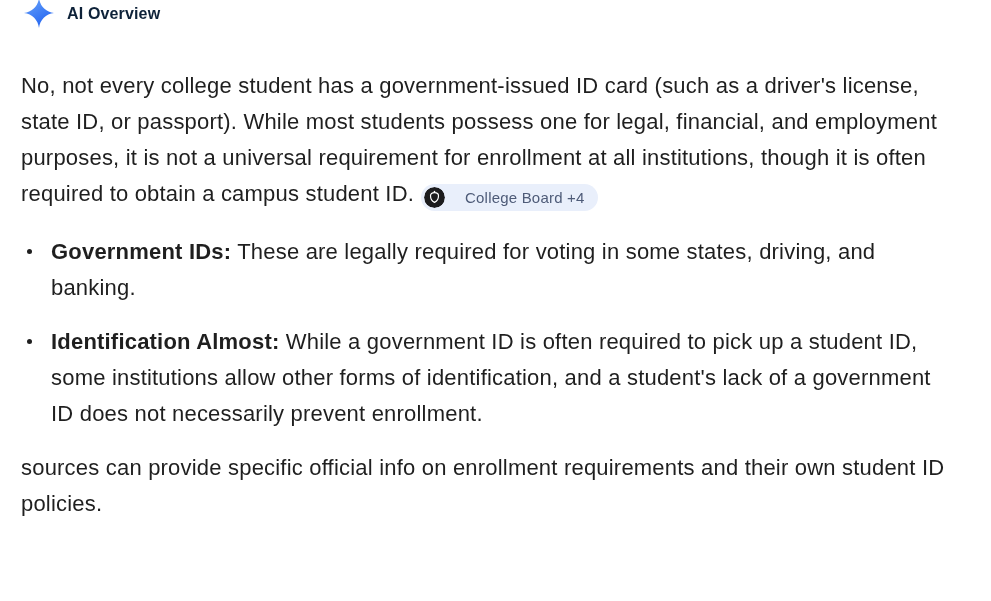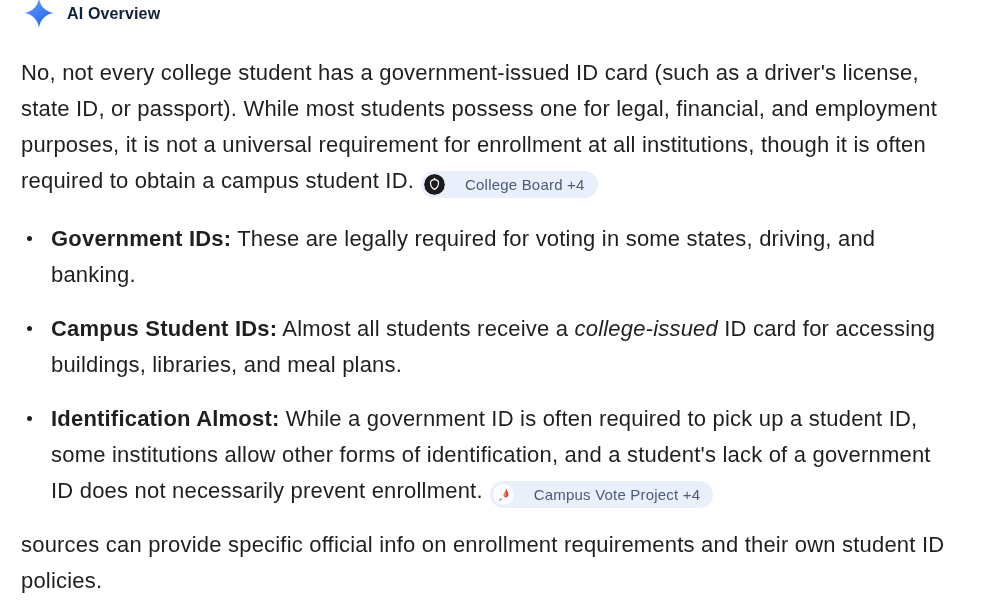--- a/index.html
+++ b/index.html
@@ -25,21 +25,21 @@
     letter-spacing:.15px;
     color:#0e2239;
   }
   .content { padding:0 24px 0 21px; }
   .body-text {
     font-size:22px;
     line-height:36px;
     letter-spacing:.2px;
     color:#1f1f1f;
   }
-  .intro { margin-top:25px; max-width:952px; }
+  .intro { margin-top:38px; max-width:952px; }
   .section-heading { margin-top:28px; font-weight:400; }
   ul.points { list-style:none; margin-top:22px; }
   li.point {
     position:relative;
     padding-left:30px;
     margin-bottom:18px;
     max-width:936px;
   }
   .bullet-dot {
     position:absolute;
@@ -97,33 +97,22 @@
         <span>College Board +4</span>
       </span></p>
 
 
   <ul class="points">
 
     <li class="body-text point">
       <span class="bullet-dot"></span><b>Government IDs:</b><span> These are legally required for voting in some states, driving, and banking.</span>
     </li>
 
-    <li class="body-text point">
-      <span class="bullet-dot"></span><b>Campus Student IDs:</b><span> Almost all students receive a </span><i>college-issued</i><span> ID card for accessing buildings, libraries, and meal plans.</span>
-    </li>
 
     <li class="body-text point">
-      <span class="bullet-dot"></span><b>Identification Almost:</b><span> While a government ID is often required to pick up a student ID, some institutions allow other forms of identification, and a student's lack of a government ID does not necessarily prevent enrollment.</span><span class="chip">
-          <svg class="chip-icon" viewBox="0 0 21 21" aria-hidden="true">
-            <circle cx="10.5" cy="10.5" r="10.5" fill="#ffffff"></circle>
-            <path d="M8.2 14.9 L6.8 16.2" stroke="#8a8f98" stroke-width="1.4" fill="none" stroke-linecap="round"></path>
-            <path d="M12.6 4.6 C13.4 6.5 12.4 7.6 11.5 8.8 C10.6 10 10.3 11.3 11.2 12.5 C12.1 13.7 13.9 13.7 14.8 12.6 C15.8 11.4 15.6 9.9 14.9 8.6 C14.4 7.6 13.8 6.7 13.8 5.5 Z" fill="#d9442c"></path>
-            <path d="M12.9 8.4 C13.4 9.3 13.5 10.4 12.9 11.3 C12.3 12.2 11.2 12.2 10.7 11.4 C10.2 10.6 10.5 9.7 11.2 8.9 C11.8 8.2 12.5 7.7 12.9 8.4 Z" fill="#e8896b"></path>
-          </svg>
-          <span>Campus Vote Project +4</span>
-        </span>
+      <span class="bullet-dot"></span><b>Identification Almost:</b><span> While a government ID is often required to pick up a student ID, some institutions allow other forms of identification, and a student's lack of a government ID does not necessarily prevent enrollment.</span>
     </li>
 
   </ul>
 
   <p class="body-text clipped-para">sources can provide specific official info on enrollment requirements and their own student ID policies.</p>
 
 </div>
 
 </body></html>

